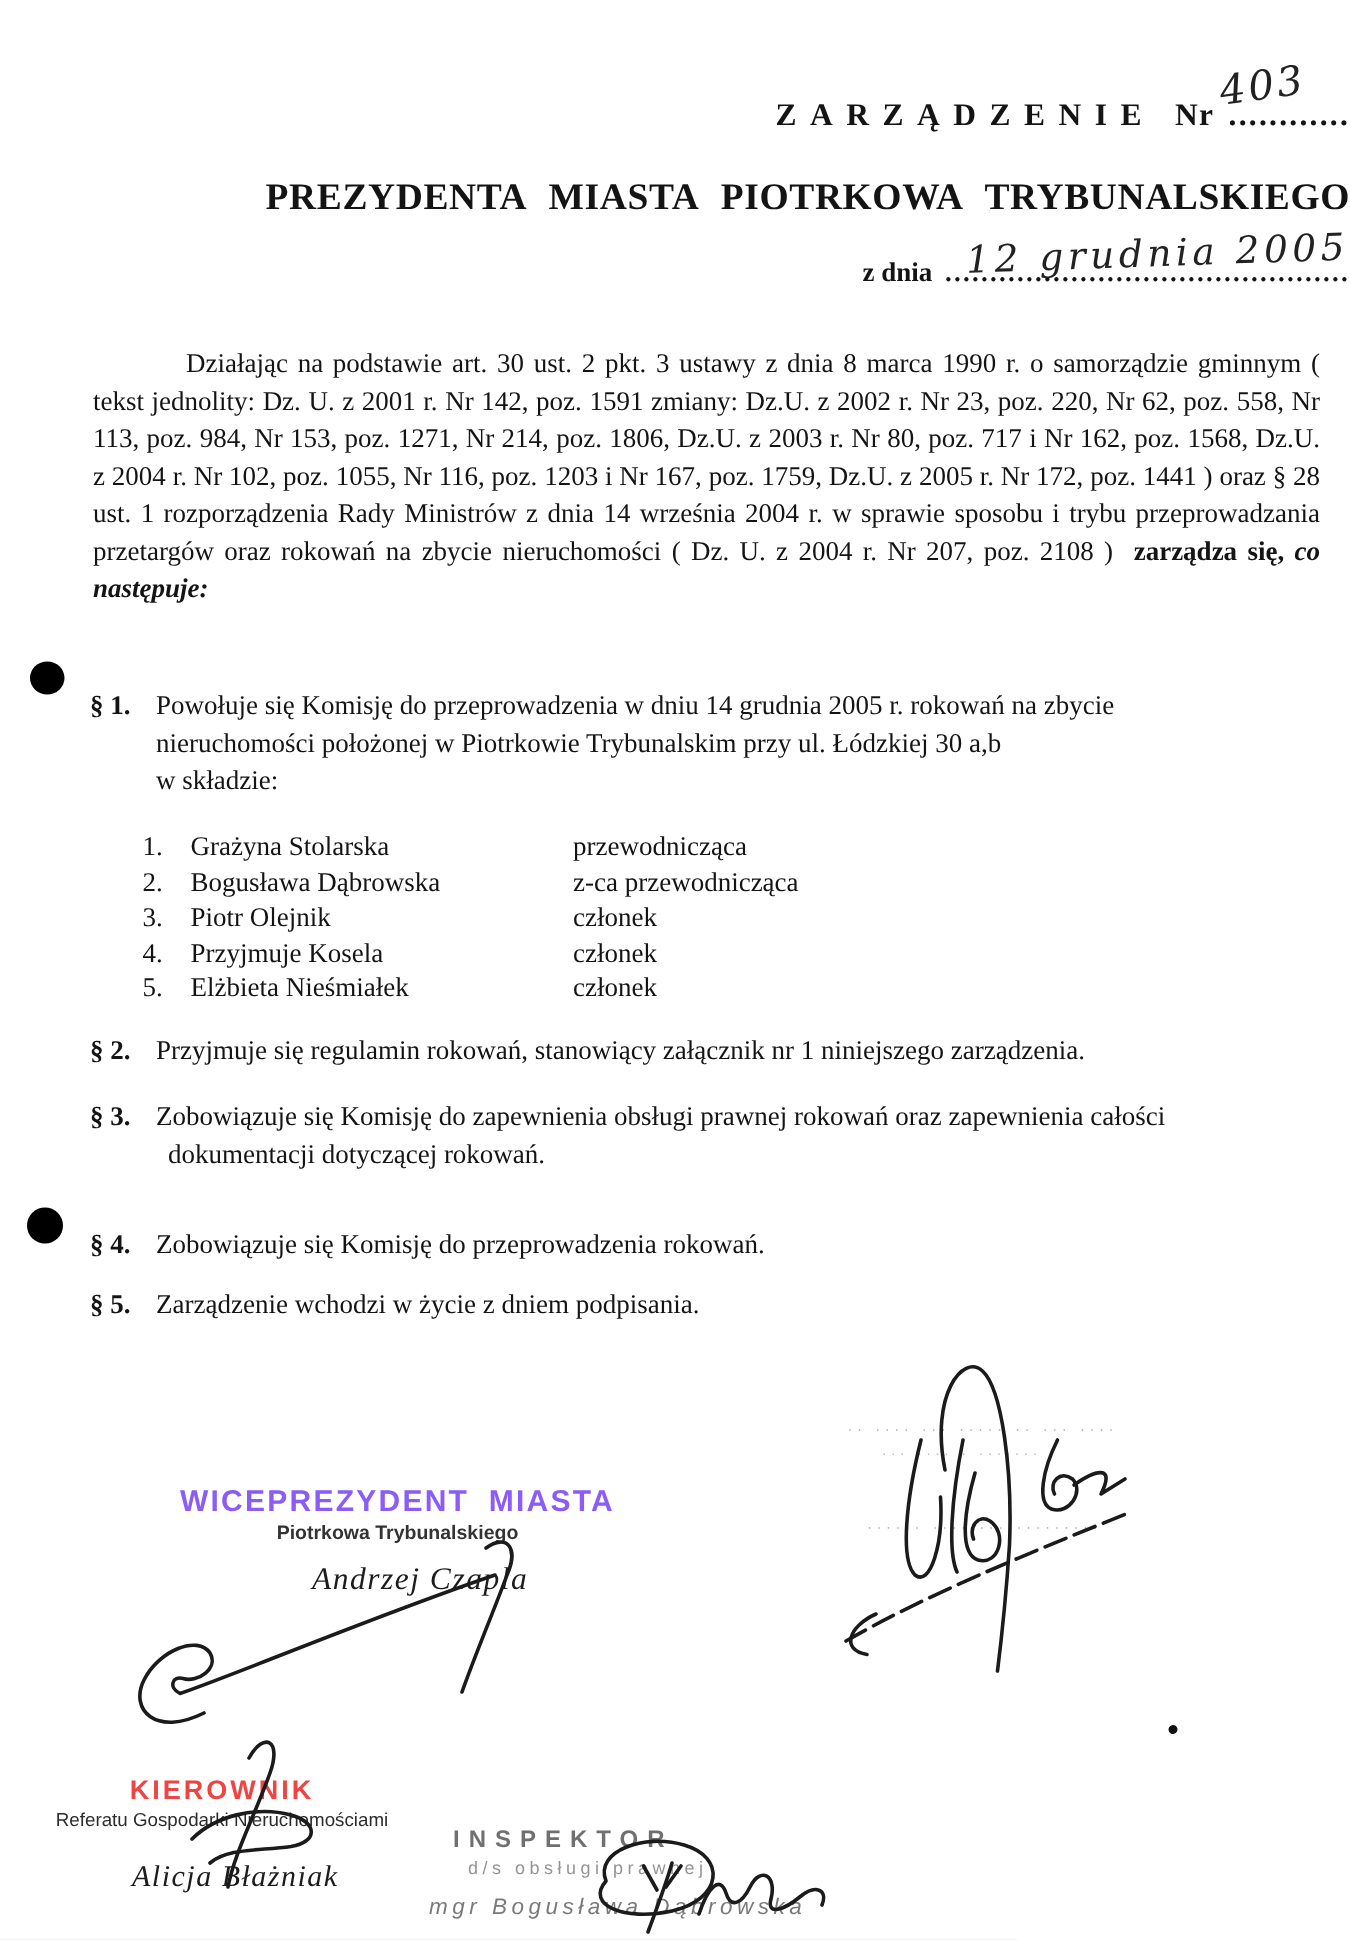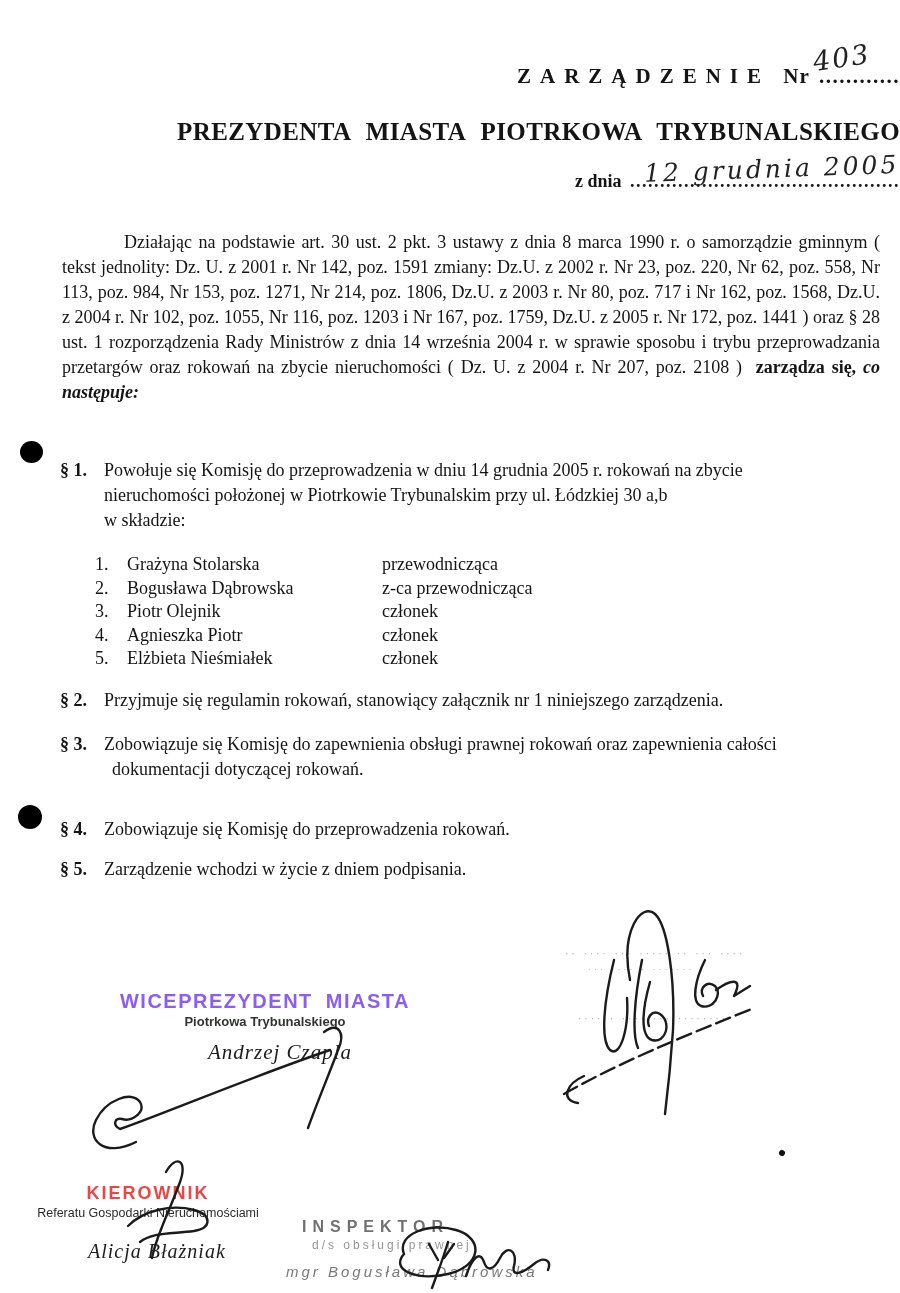--- a/index.html
+++ b/index.html
@@ -123,21 +123,21 @@
       <span>Bogusława Dąbrowska</span>
       <span>z-ca przewodnicząca</span>
     </div>
     <div class="crow">
       <span>3.</span>
       <span>Piotr Olejnik</span>
       <span>członek</span>
     </div>
     <div class="crow">
       <span>4.</span>
-      <span>Agnieszka Piotr</span>
+      <span>Przyjmuje Kosela</span>
       <span>członek</span>
     </div>
     <div class="crow">
       <span>5.</span>
       <span>Elżbieta Nieśmiałek</span>
       <span>członek</span>
     </div>
   </div>
 
   <div class="section sec2">

